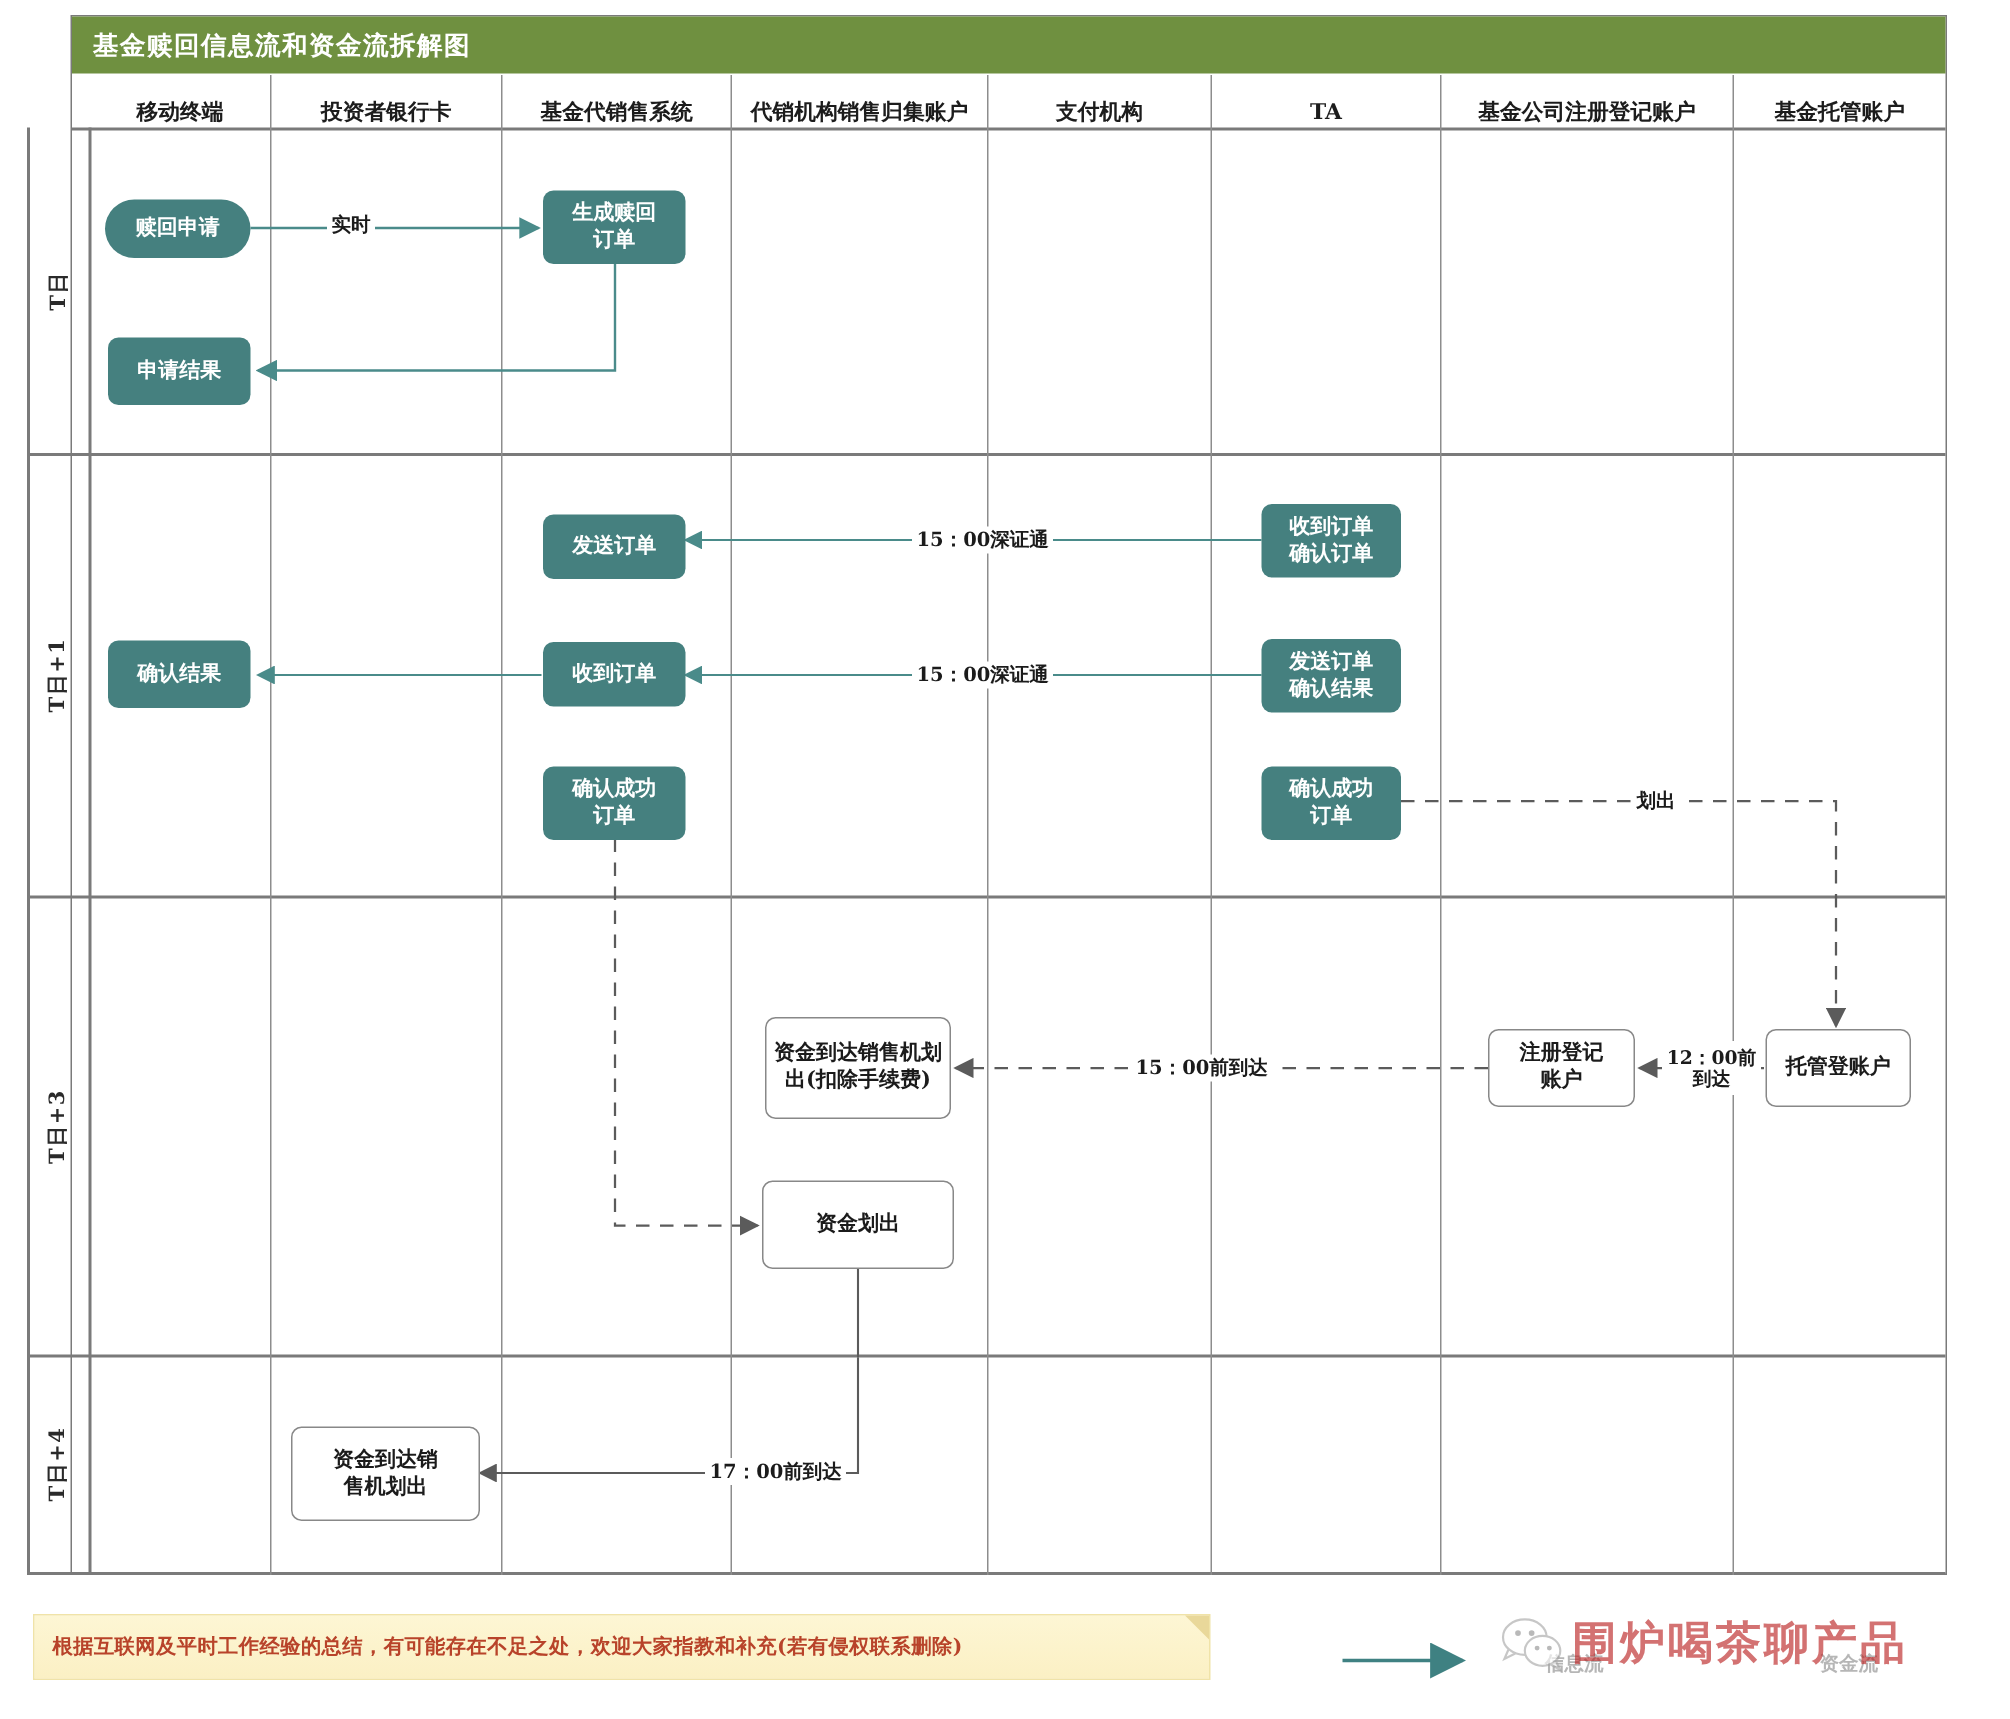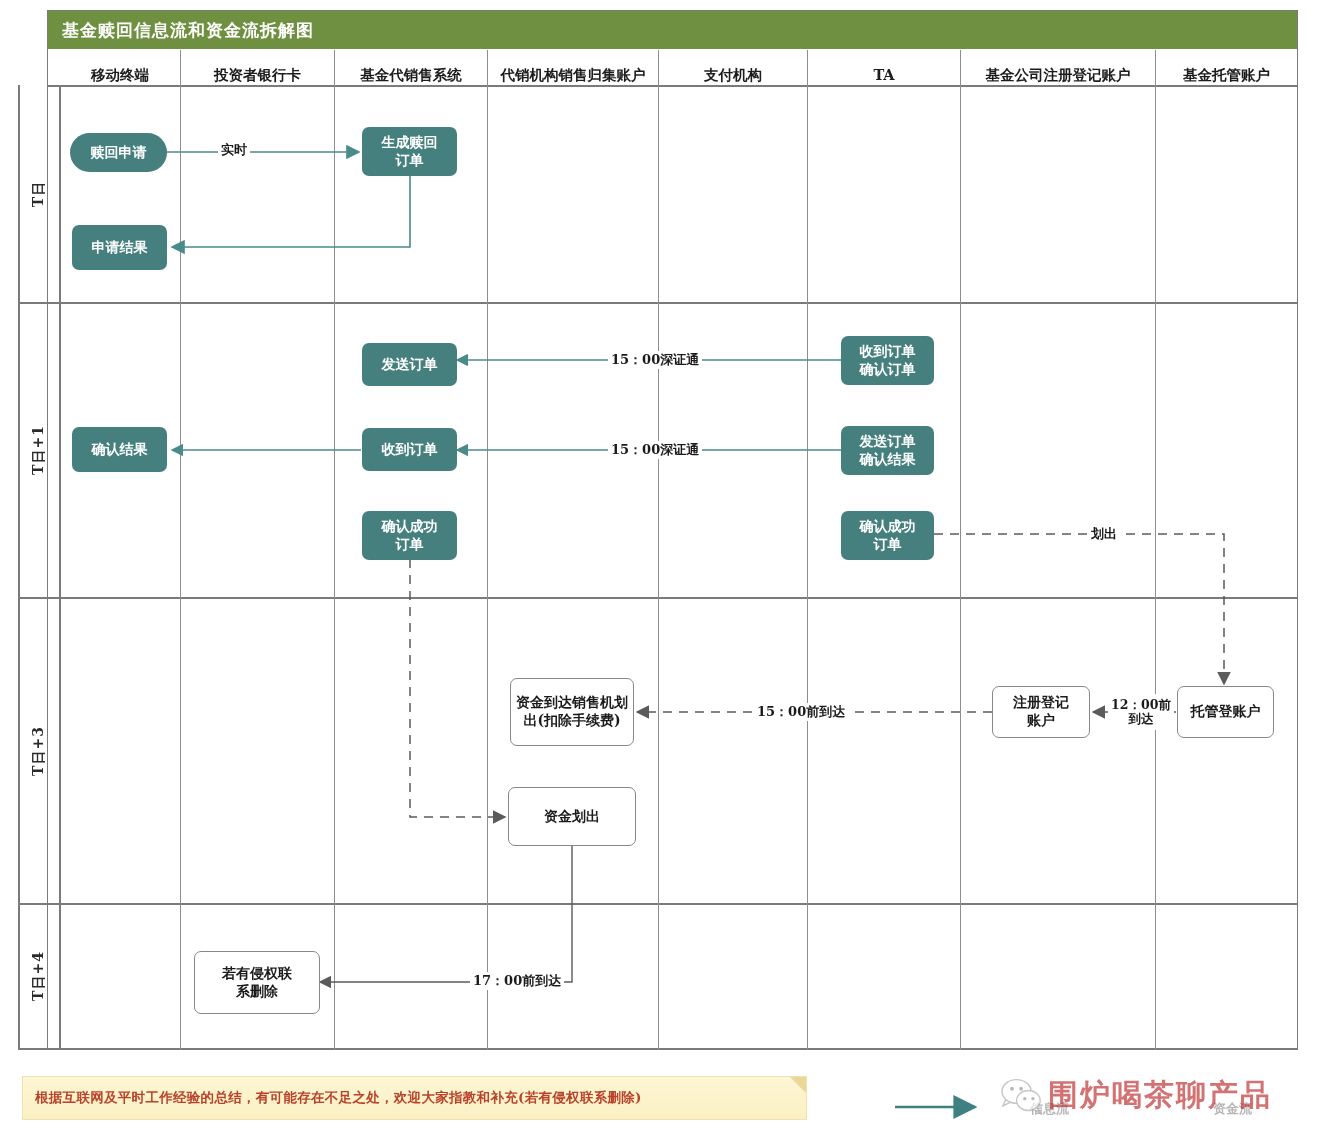--- a/index.html
+++ b/index.html
@@ -198,21 +198,21 @@
     <span style="display:block;width:64px;">注册登记账户</span>
   </div>
   <div class="node plain" style="left:1177px;top:686px;width:97px;height:52px;">
     <span>托管登账户</span>
   </div>
   <div class="node plain" style="left:508px;top:787px;width:128px;height:59px;">
     <span>资金划出</span>
   </div>
 
   <div class="node plain" style="left:194px;top:951px;width:126px;height:63px;">
-    <span style="display:block;width:80px;">若有侵权联系删除</span>
+    <span style="display:block;width:80px;">资金到达销售机划出</span>
   </div>
 
   <div class="elabel" style="left:218px;top:141px;height:18px;">
     <span>实时</span>
   </div>
   <div class="elabel" style="left:608px;top:351px;height:18px;">
     <span>15：00深证通</span>
   </div>
   <div class="elabel" style="left:608px;top:441px;height:18px;">
     <span>15：00深证通</span>

